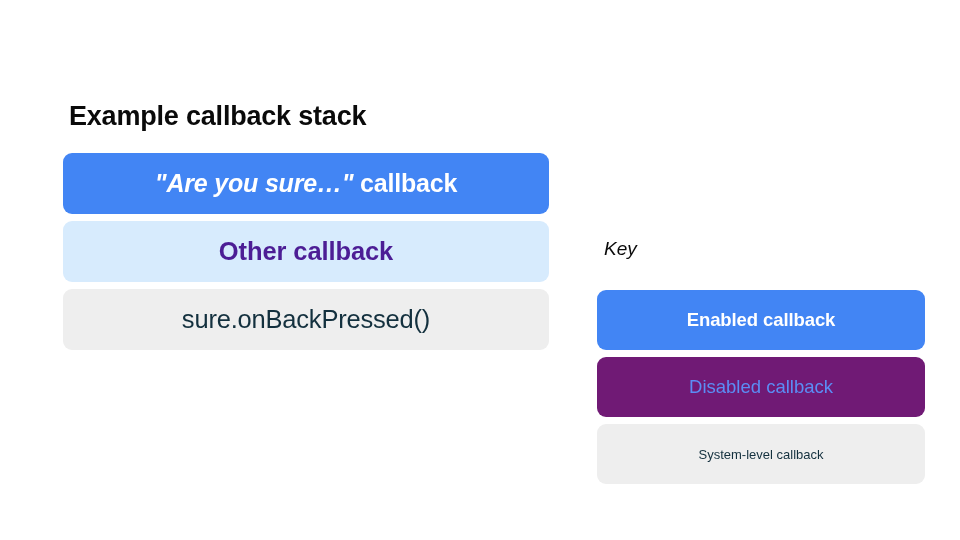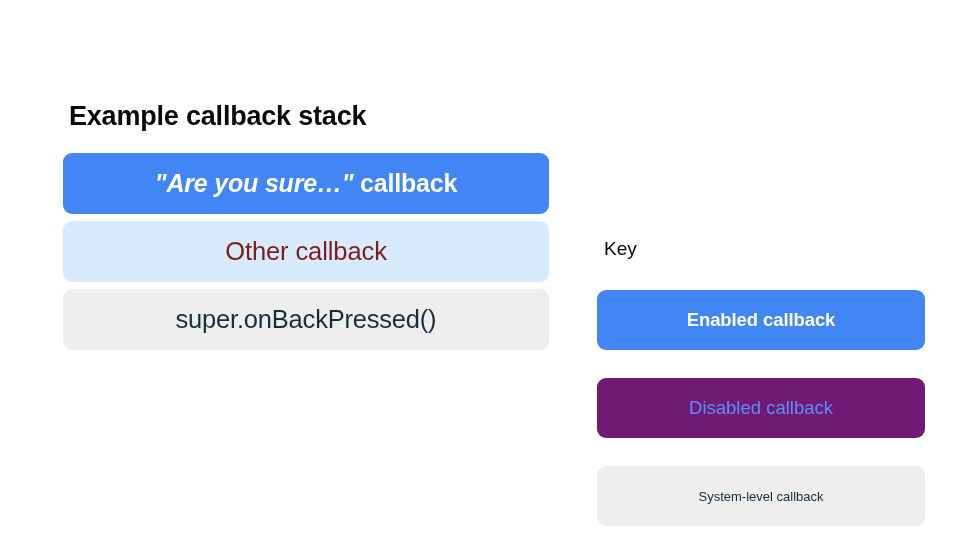--- a/index.html
+++ b/index.html
@@ -61,22 +61,22 @@
   
   .bar.enabled {
     background: #4285f4;
     color: #ffffff;
     font-weight: 700;
     font-size: 25px;
     letter-spacing: -0.2px;
   }
   .bar.disabled {
     background: #d7ebfd;
-    color: #7f1d1d;
-    font-weight: 400;
+    color: #4c1d95;
+    font-weight: 700;
     font-size: 25.5px;
     letter-spacing: -0.1px;
   }
   .bar.system {
     background: #eeeeee;
     color: #13303e;
     font-weight: 400;
     font-size: 25.5px;
     letter-spacing: -0.2px;
   }
@@ -95,31 +95,32 @@
     width: 328px;
   }
 
   .key-title {
     font-size: 19px;
     font-weight: 400;
     color: #0a0a0a;
     line-height: 24px;
     margin: 0 0 29px 7px;
     white-space: nowrap;
+    font-style: italic;
   }
 
   .key-bar {
     box-sizing: border-box;
     width: 328px;
     height: 60px;
     border-radius: 9px;
     display: flex;
     align-items: center;
     justify-content: center;
-    margin-bottom: 28px;
+    margin-bottom: 7px;
     padding: 0 10px;
     text-align: center;
     white-space: nowrap;
     overflow: hidden;
   }
   .key-bar:last-child { margin-bottom: 0; }
 
   .key-bar.enabled {
     background: #4285f4;
     color: #ffffff;
@@ -153,21 +154,21 @@
       <span class="bar-label"><span class="quoted">"Are you sure…"</span><span> callback</span></span>
     </div>
 
     <div class="bar disabled">
       <span class="bar-label">Other callback</span>
     </div>
 
 
 
     <div class="bar system">
-      <span class="bar-label">super.onBackPressed()</span>
+      <span class="bar-label">sure.onBackPressed()</span>
     </div>
 
   </div>
 
   <div class="key-col">
 
     <div class="key-title">Key</div>
 
     <div class="key-bar enabled">
       <span class="bar-label">Enabled callback</span>

